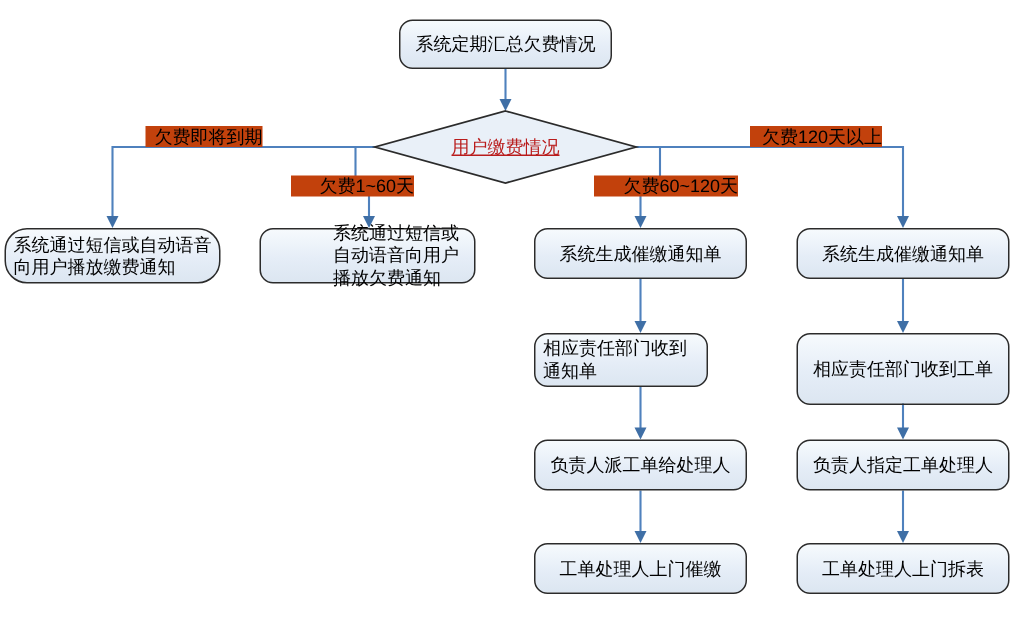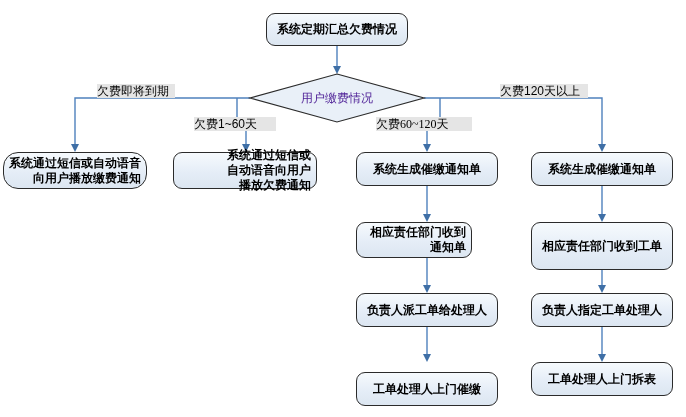--- a/index.html
+++ b/index.html
@@ -14,43 +14,43 @@
   #wires { position: absolute; left: 0; top: 0; }
   .node {
     position: absolute;
     box-sizing: border-box;
     background: linear-gradient(180deg, #f6fafd 0%, #e5edf7 55%, #dce6f1 100%);
     border: 1px solid #2b2b2b;
     border-radius: 9px;
     display: flex;
     align-items: center;
     justify-content: center;
-    text-align: right;
+    text-align: left;
     font-size: 12px;
     line-height: 15px;
     color: #000000;
     padding: 1px 5px;
-    font-weight: bold;
   }
   .decision-text {
     position: absolute;
     display: flex;
     align-items: center;
     justify-content: center;
     font-size: 12px;
-    color: #4c1d95;
+    color: #b91c1c;
     text-align: center;
+    text-decoration: underline;
   }
   .elabel {
     position: absolute;
     font-size: 12px;
     line-height: 14px;
     color: #000000;
-    text-align: left;
-    background: #e5e5e5;
+    text-align: right;
+    background: #c2410c;
     white-space: nowrap;
   }
 </style>
 </head>
 <body>
 
 <div id="canvas">
 
   <svg id="wires" width="686" height="417" viewBox="0 0 686 417">
     <g stroke="#4f81bd" stroke-width="1.4" fill="none">
@@ -81,30 +81,30 @@
     </g>
     <polygon points="337,74 424,98 337,122 250,98" fill="#e9f0f8" stroke="#2b2b2b" stroke-width="1.2"></polygon>
   </svg>
 
   <div class="node" style="left:266px; top:13px; width:142px; height:33px;">系统定期汇总欠费情况</div>
 
   <div class="decision-text" style="left:252px; top:86px; width:170px; height:24px;">用户缴费情况</div>
 
   <div class="elabel" style="left:97px;  top:84px;  width:78px;">欠费即将到期</div>
   <div class="elabel" style="left:194px; top:117px; width:82px;">欠费1~60天</div>
-  <div class="elabel" style="left:376px; top:117px; width:96px;font-family:Liberation Serif, serif;">欠费60~120天</div>
+  <div class="elabel" style="left:396px; top:117px; width:96px;">欠费60~120天</div>
   <div class="elabel" style="left:500px; top:84px;  width:88px;">欠费120天以上</div>
 
   <div class="node" style="left:3px; top:152px; width:144px; height:37px;border-radius:15px;">系统通过短信或自动语音向用户播放缴费通知</div>
 
   <div class="node" style="left:173px; top:152px; width:144px; height:37px;padding-left:48px;">系统通过短信或自动语音向用户播放欠费通知</div>
 
   <div class="node" style="left:356px; top:152px; width:142px; height:34px;">系统生成催缴通知单</div>
   <div class="node" style="left:356px; top:222px; width:116px; height:36px;">相应责任部门收到通知单</div>
   <div class="node" style="left:356px; top:293px; width:142px; height:34px;">负责人派工单给处理人</div>
-  <div class="node" style="left:356px; top:372px; width:142px; height:34px;">工单处理人上门催缴</div>
+  <div class="node" style="left:356px; top:362px; width:142px; height:34px;">工单处理人上门催缴</div>
 
   <div class="node" style="left:531px; top:152px; width:142px; height:34px;">系统生成催缴通知单</div>
   <div class="node" style="left:531px; top:222px; width:142px; height:48px;">相应责任部门收到工单</div>
   <div class="node" style="left:531px; top:293px; width:142px; height:34px;">负责人指定工单处理人</div>
   <div class="node" style="left:531px; top:362px; width:142px; height:34px;">工单处理人上门拆表</div>
 
 </div>
 
 </body></html>

